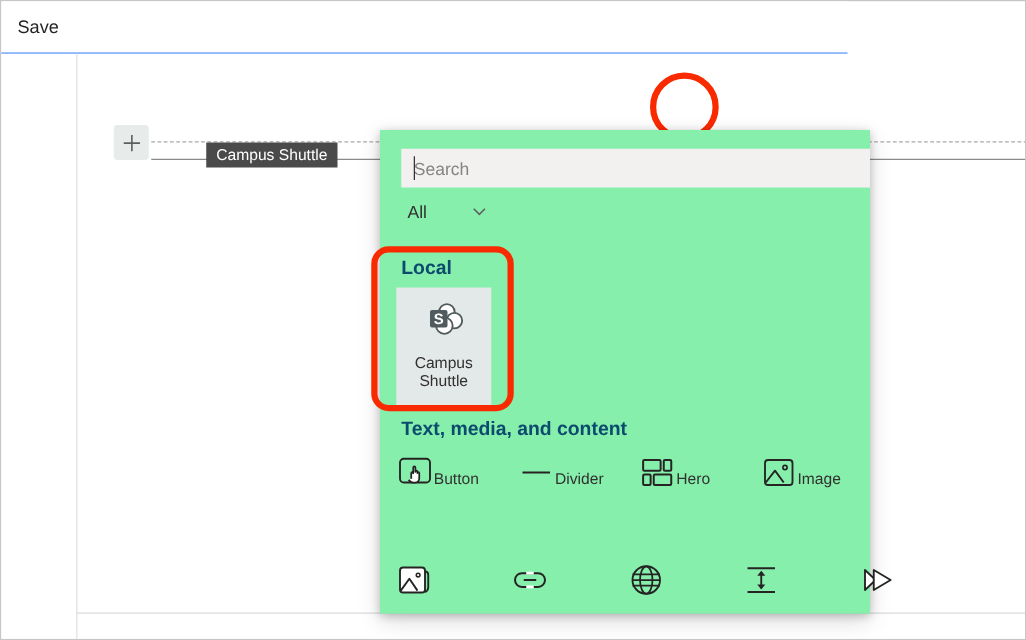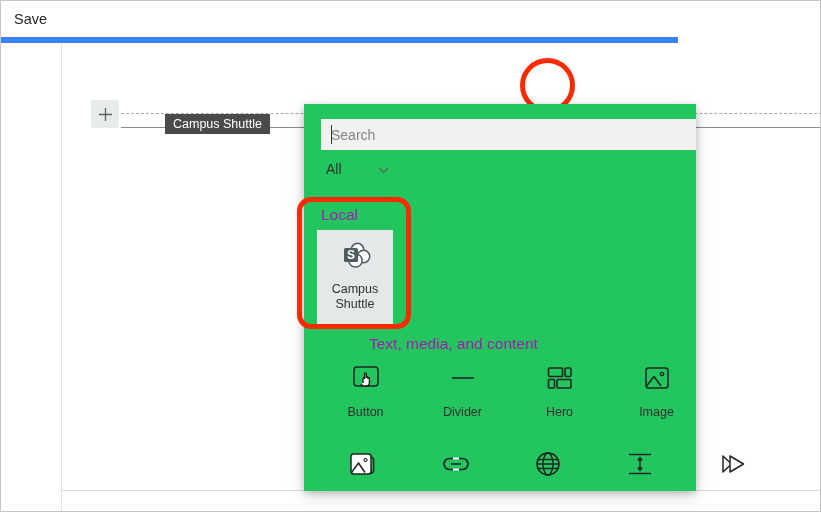--- a/index.html
+++ b/index.html
@@ -18,21 +18,21 @@
     overflow: hidden;
   }
 
   
   #commandbar {
     position: absolute; left: 0; top: 0;
     width: 677px; height: 42px;
     background: #ffffff;
     display: flex; align-items: center;
     padding-left: 13px;
-    border-bottom: 6px solid #3b82f6;
+    border-bottom: 1px solid #3b82f6;
     gap: 36px;
   }
   .cmd-item {
     font-size: 14.5px;
     color: #252525;
     margin-right: 24px;
     line-height: 42px;
     white-space: nowrap;
     cursor: pointer;
   }
@@ -107,21 +107,21 @@
     width: 55px; height: 55px;
     border: 5px solid #fa2a00;
     border-radius: 50%;
     pointer-events: none;
   }
 
   
   #picker {
     position: absolute; left: 303px; top: 103px;
     width: 392px; height: 387px;
-    background: #22c55e;
+    background: #86efac;
     box-shadow: 0 1.6px 7px rgba(0,0,0,0.22), 0 6px 18px rgba(0,0,0,0.14);
     overflow: hidden;
   }
 
   #picker-search-wrap {
     position: absolute; left: 17px; top: 15px;
     width: 455px; height: 31px;
   }
   #picker-search {
     width: 100%; height: 100%;
@@ -169,25 +169,25 @@
     width: 24px; height: 24px;
     margin-left: 1px;
     display: flex; align-items: center; justify-content: center;
     cursor: pointer;
   }
 
   
   .section-heading {
     position: absolute;
     font-size: 15.5px;
-    color: #a21caf;
-    font-weight: normal;
+    color: #0c4a6e;
+    font-weight: bold;
   }
   #heading-local { left: 320px; top: 205px; }
-  #heading-text-media { left: 320px; top: 334px; margin-left: 48px; }
+  #heading-text-media { left: 320px; top: 334px; }
 
   
   #local-card {
     position: absolute; left: 316px; top: 229px;
     width: 76px; height: 94px;
     background: #e3e9e8;
     display: flex; flex-direction: column;
     align-items: center;
     padding-top: 11px;
     cursor: pointer;
@@ -213,21 +213,21 @@
   .wp-grid {
     position: absolute;
     left: 316px;
     width: 462px;
     display: flex;
   }
   #wp-row-1 { top: 360px; }
   #wp-row-2 { top: 446px; }
   .wp-item {
     width: 97px;
-    display: flex; flex-direction: column;
+    display: flex; flex-direction: row;
     align-items: center;
     cursor: pointer;
   }
   .wp-icon {
     height: 34px;
     display: flex; align-items: center; justify-content: center;
   }
   .wp-label {
     margin-top: 10px;
     font-size: 12.5px;

